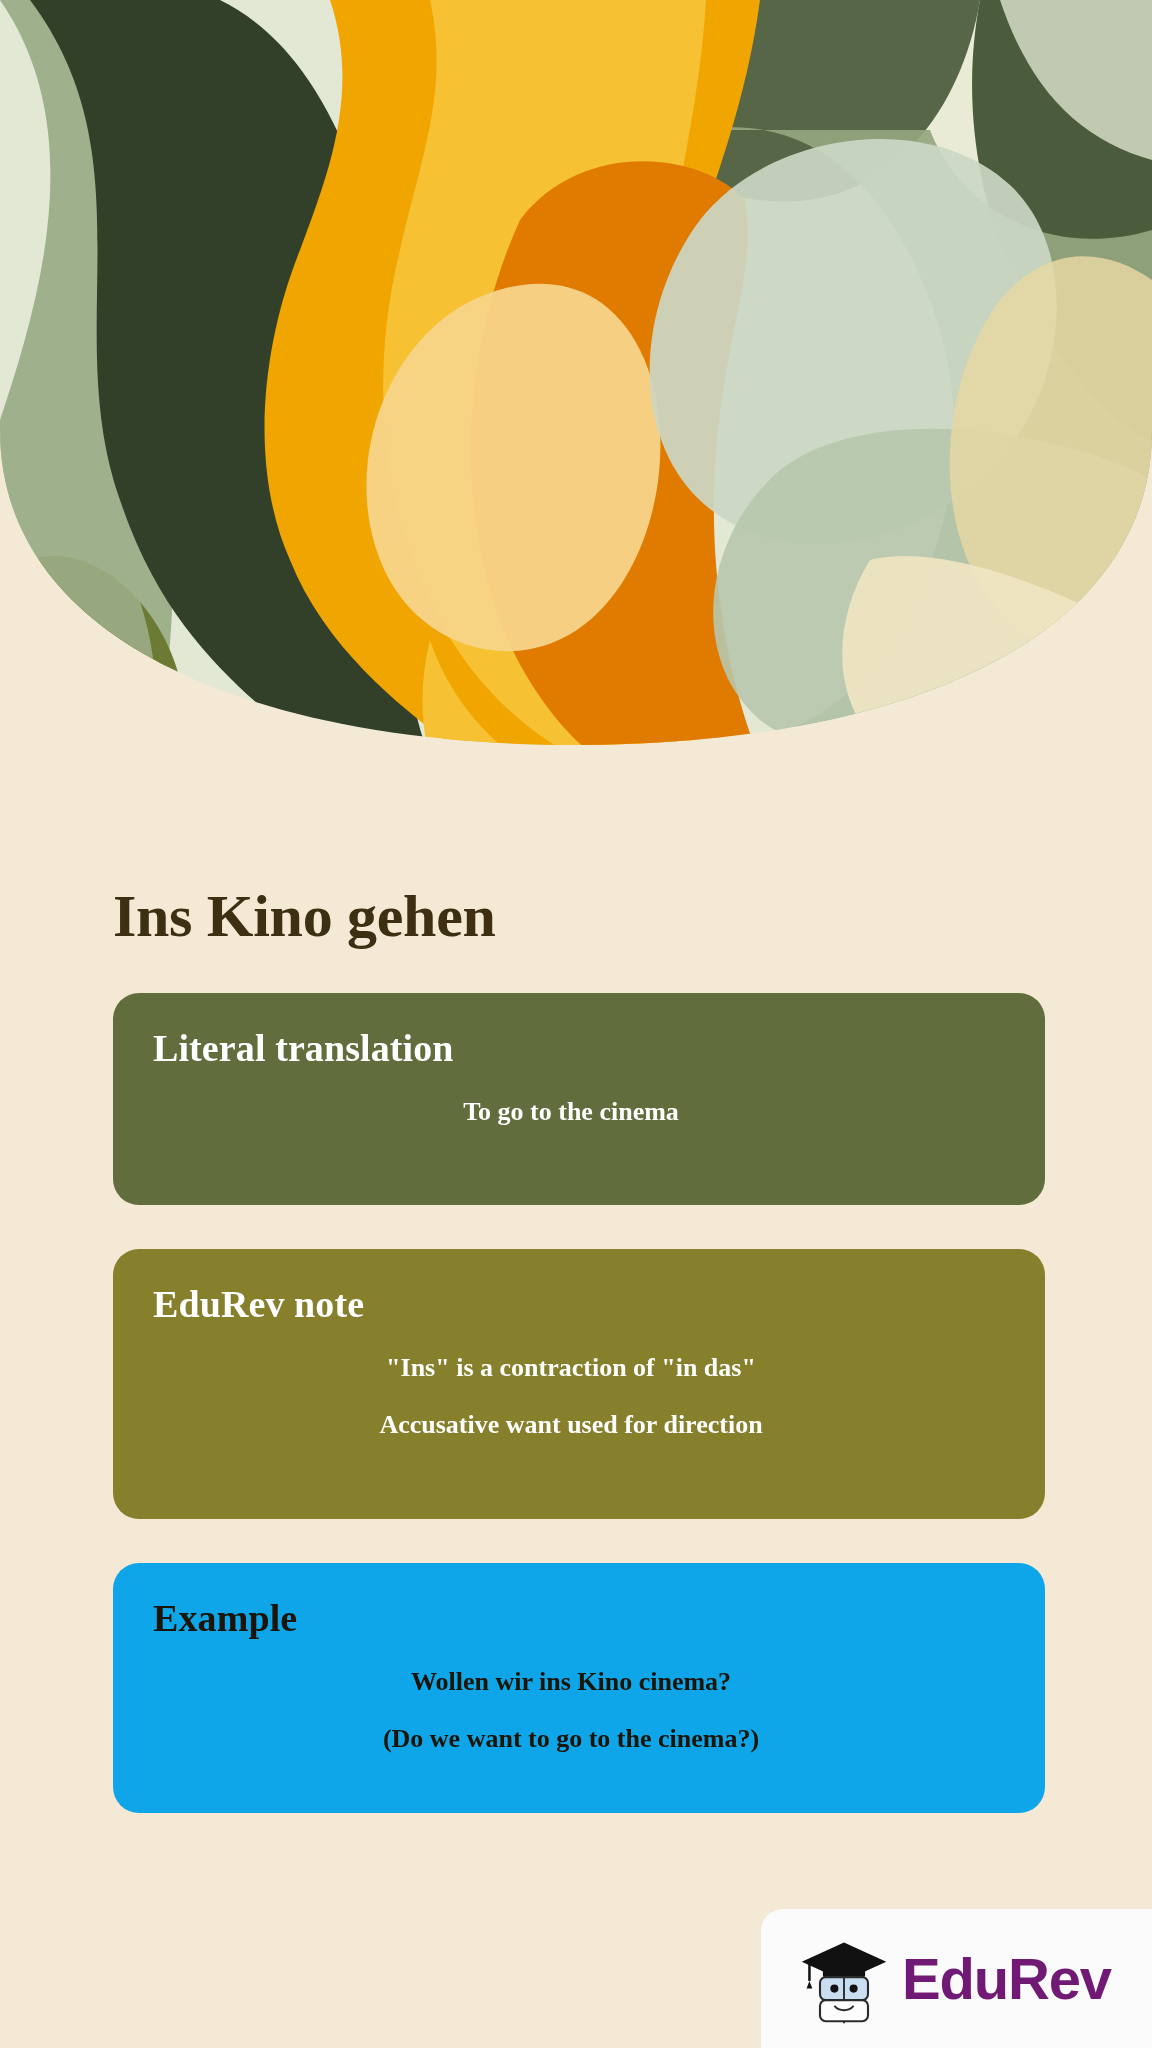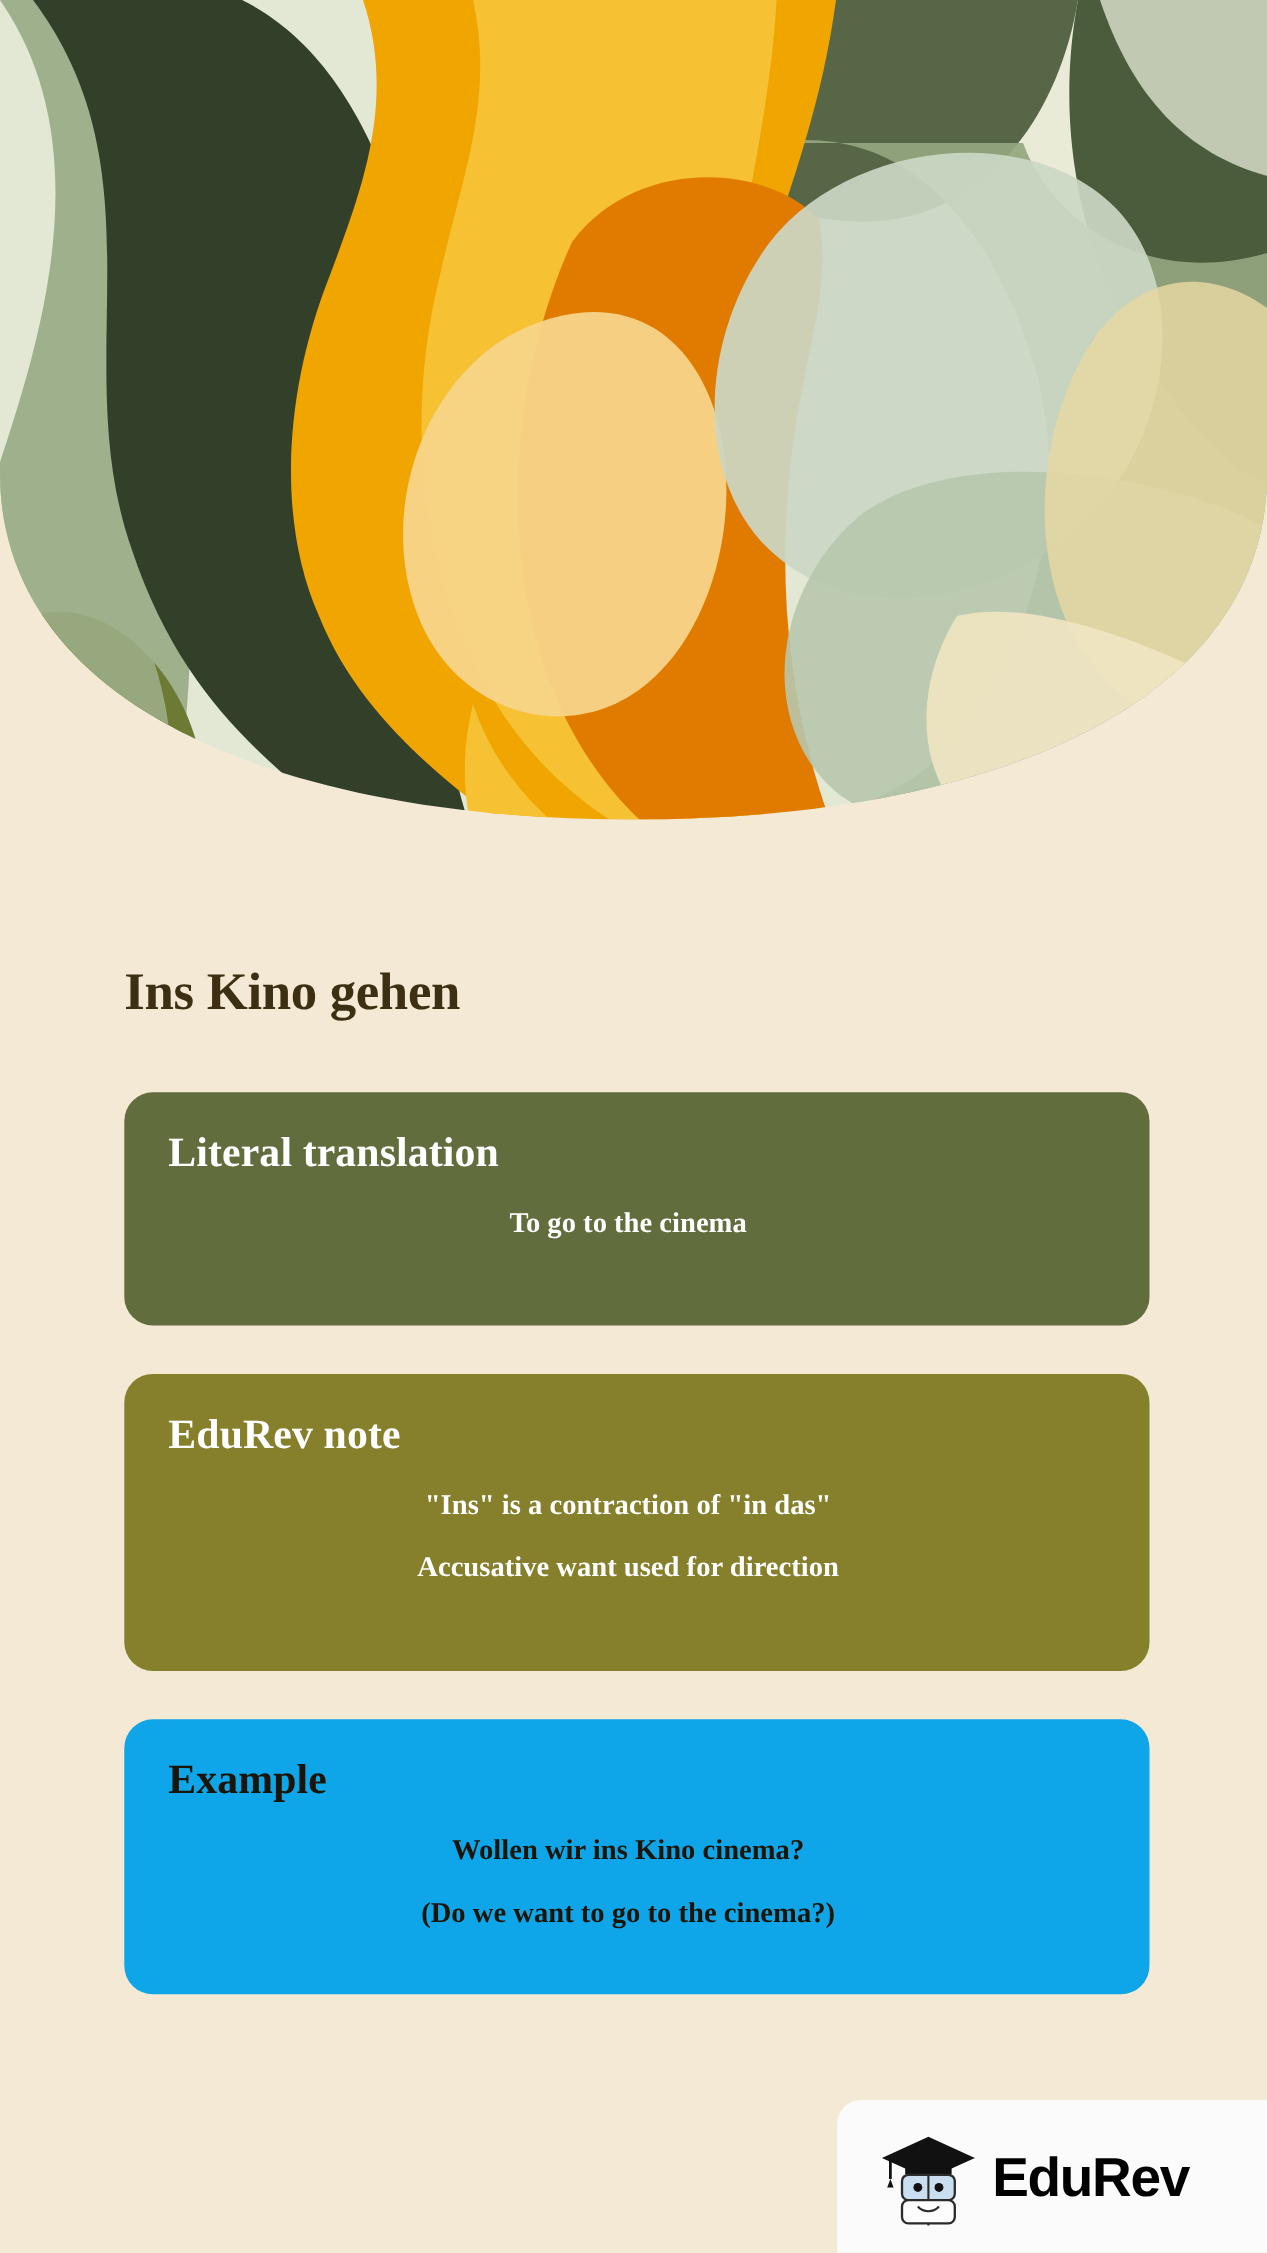--- a/index.html
+++ b/index.html
@@ -35,21 +35,21 @@
     position: absolute;
     top: 760px;
     left: 0;
     width: 1152px;
   }
 
   .page-title {
     position: absolute;
     left: 113px;
     top: 85px;
-    font-size: 48px;
+    font-size: 60px;
     font-weight: 700;
     color: #3c2f12;
     letter-spacing: -0.3px;
     line-height: 1.05;
     white-space: nowrap;
   }
 
   .cards {
     position: absolute;
     left: 113px;
@@ -109,23 +109,23 @@
     padding-left: 35px;
     box-sizing: border-box;
   }
   .logo-mark {
     width: 96px;
     height: 96px;
     flex: 0 0 96px;
   }
   .logo-text {
     font-family: "Liberation Sans", "DejaVu Sans", sans-serif;
-    font-size: 50px;
-    font-weight: 700;
-    color: #000000;
+    font-size: 58px;
+    font-weight: 700;
+    color: #701a75;
     letter-spacing: -1.2px;
     margin-left: 10px;
   }
 </style>
 </head>
 <body>
 
 <div class="hero">
   <svg viewBox="0 0 1152 760" xmlns="http://www.w3.org/2000/svg">
     <defs>

